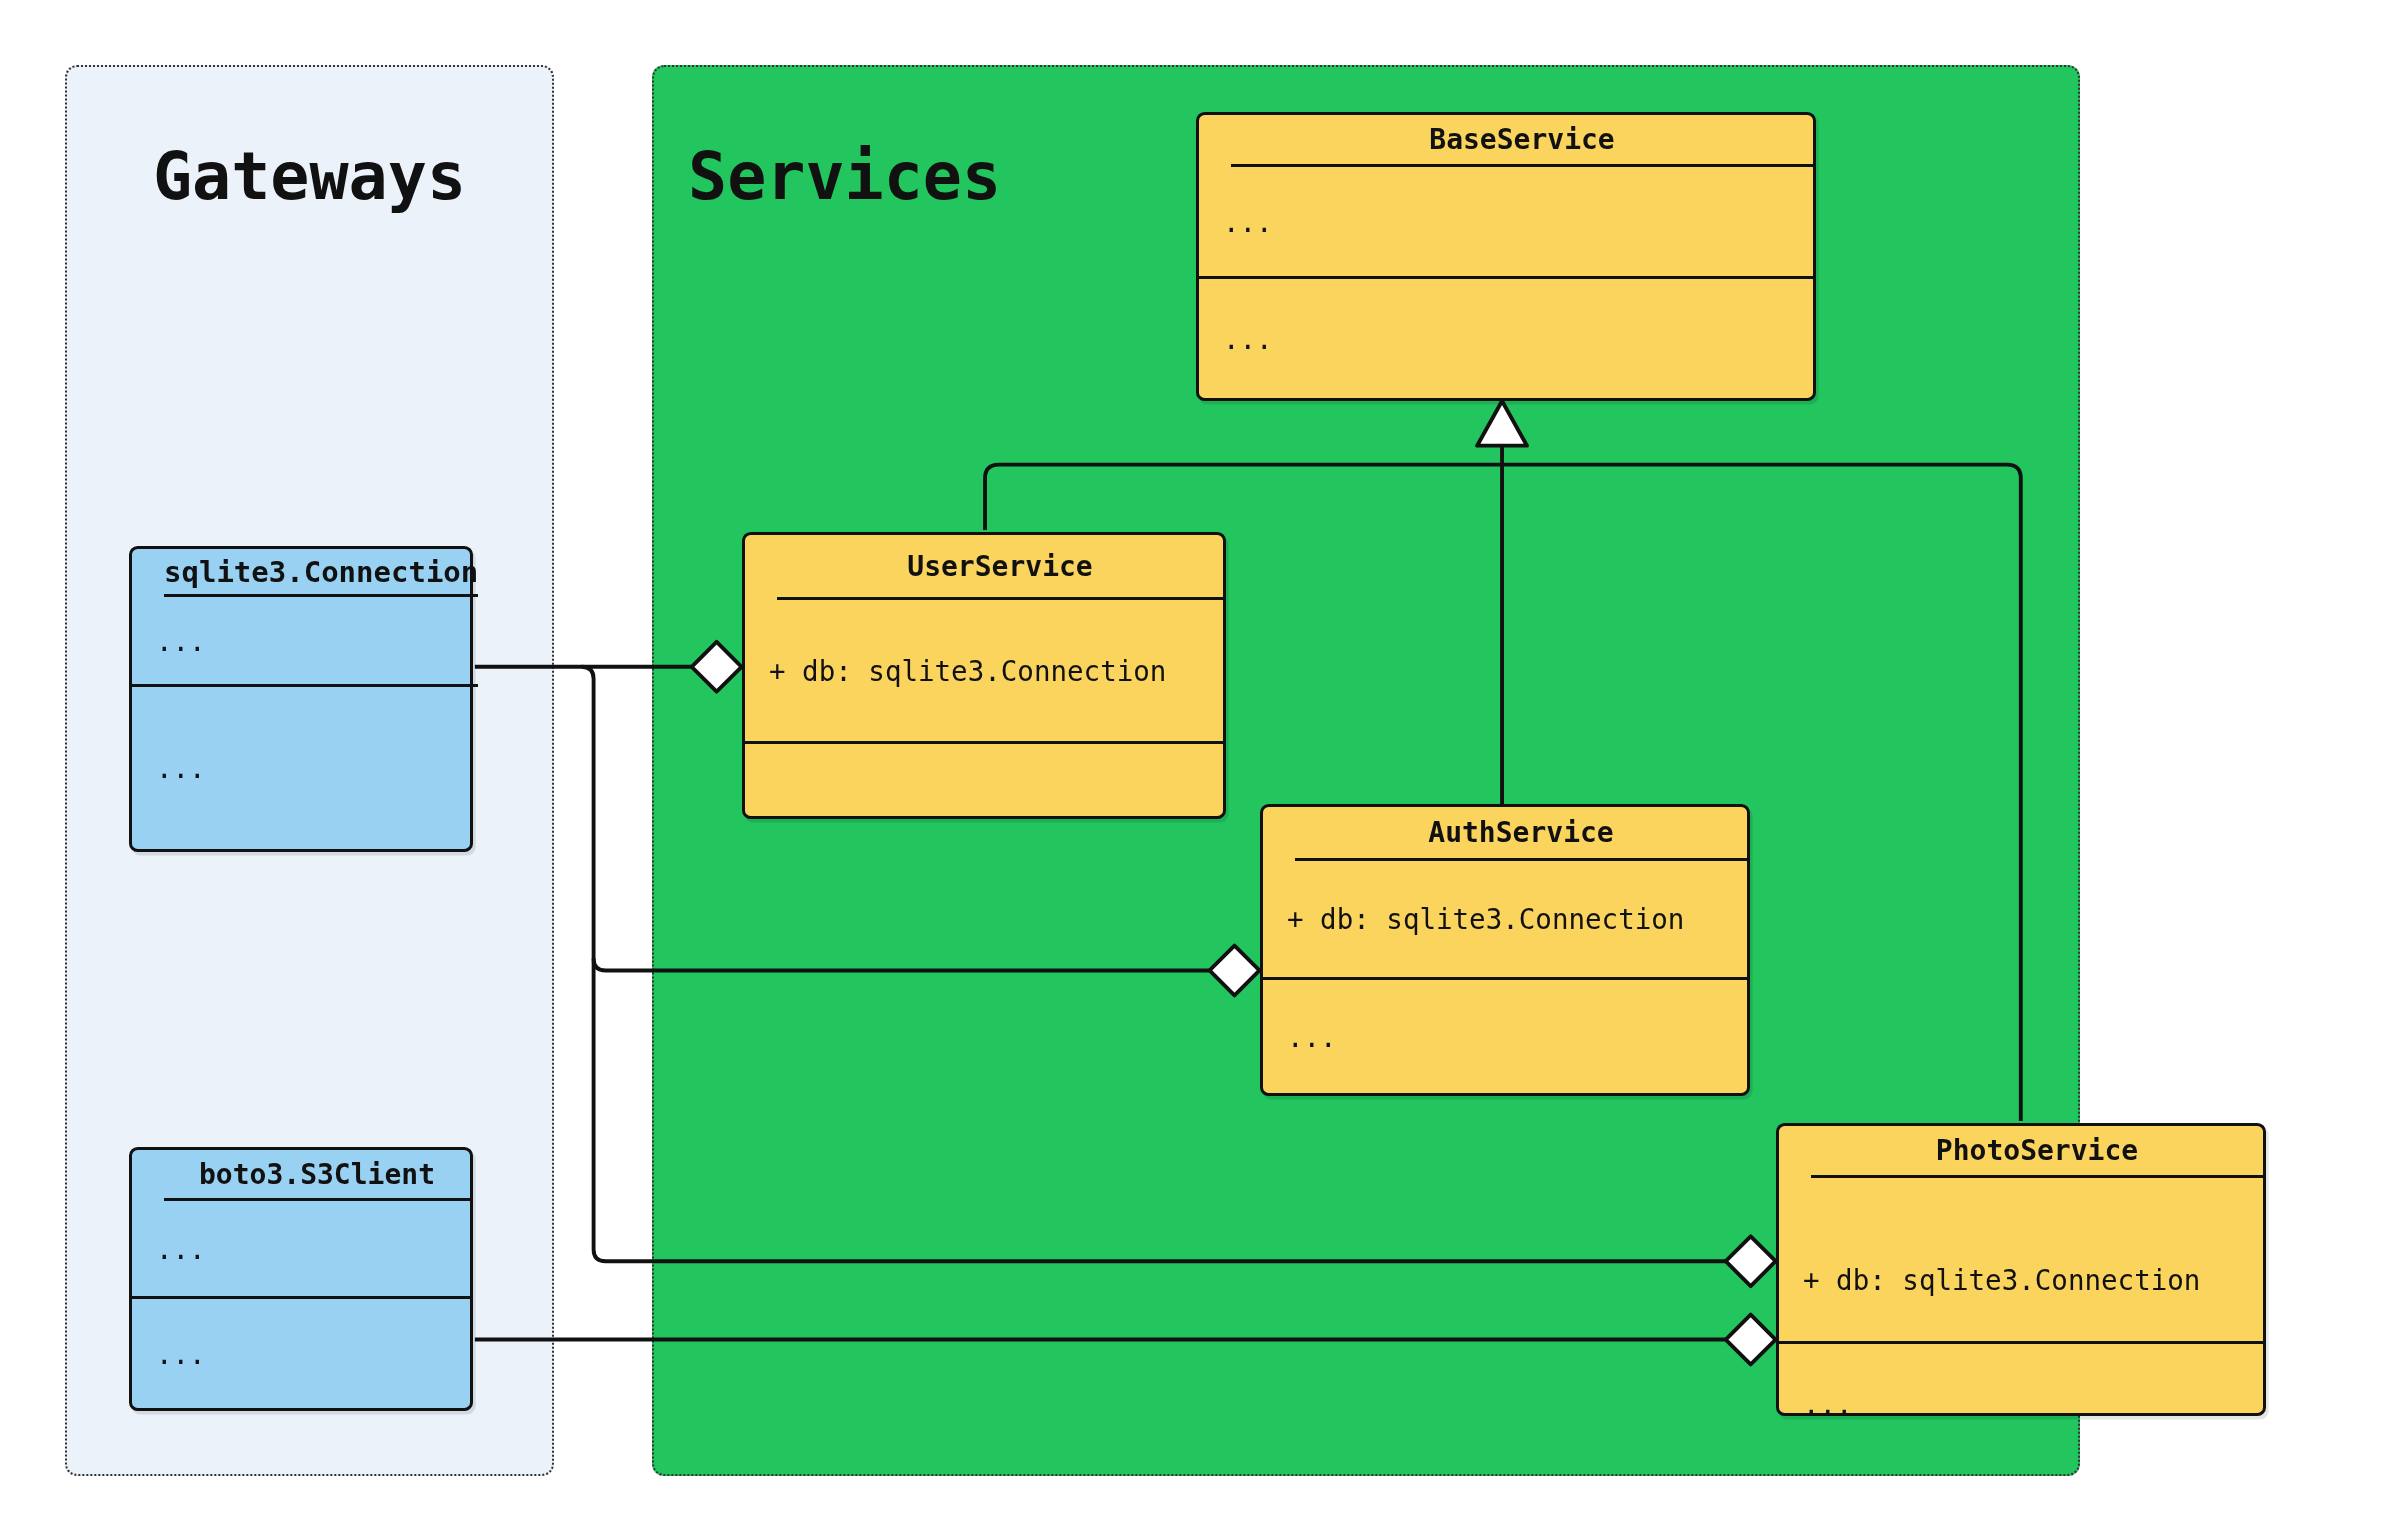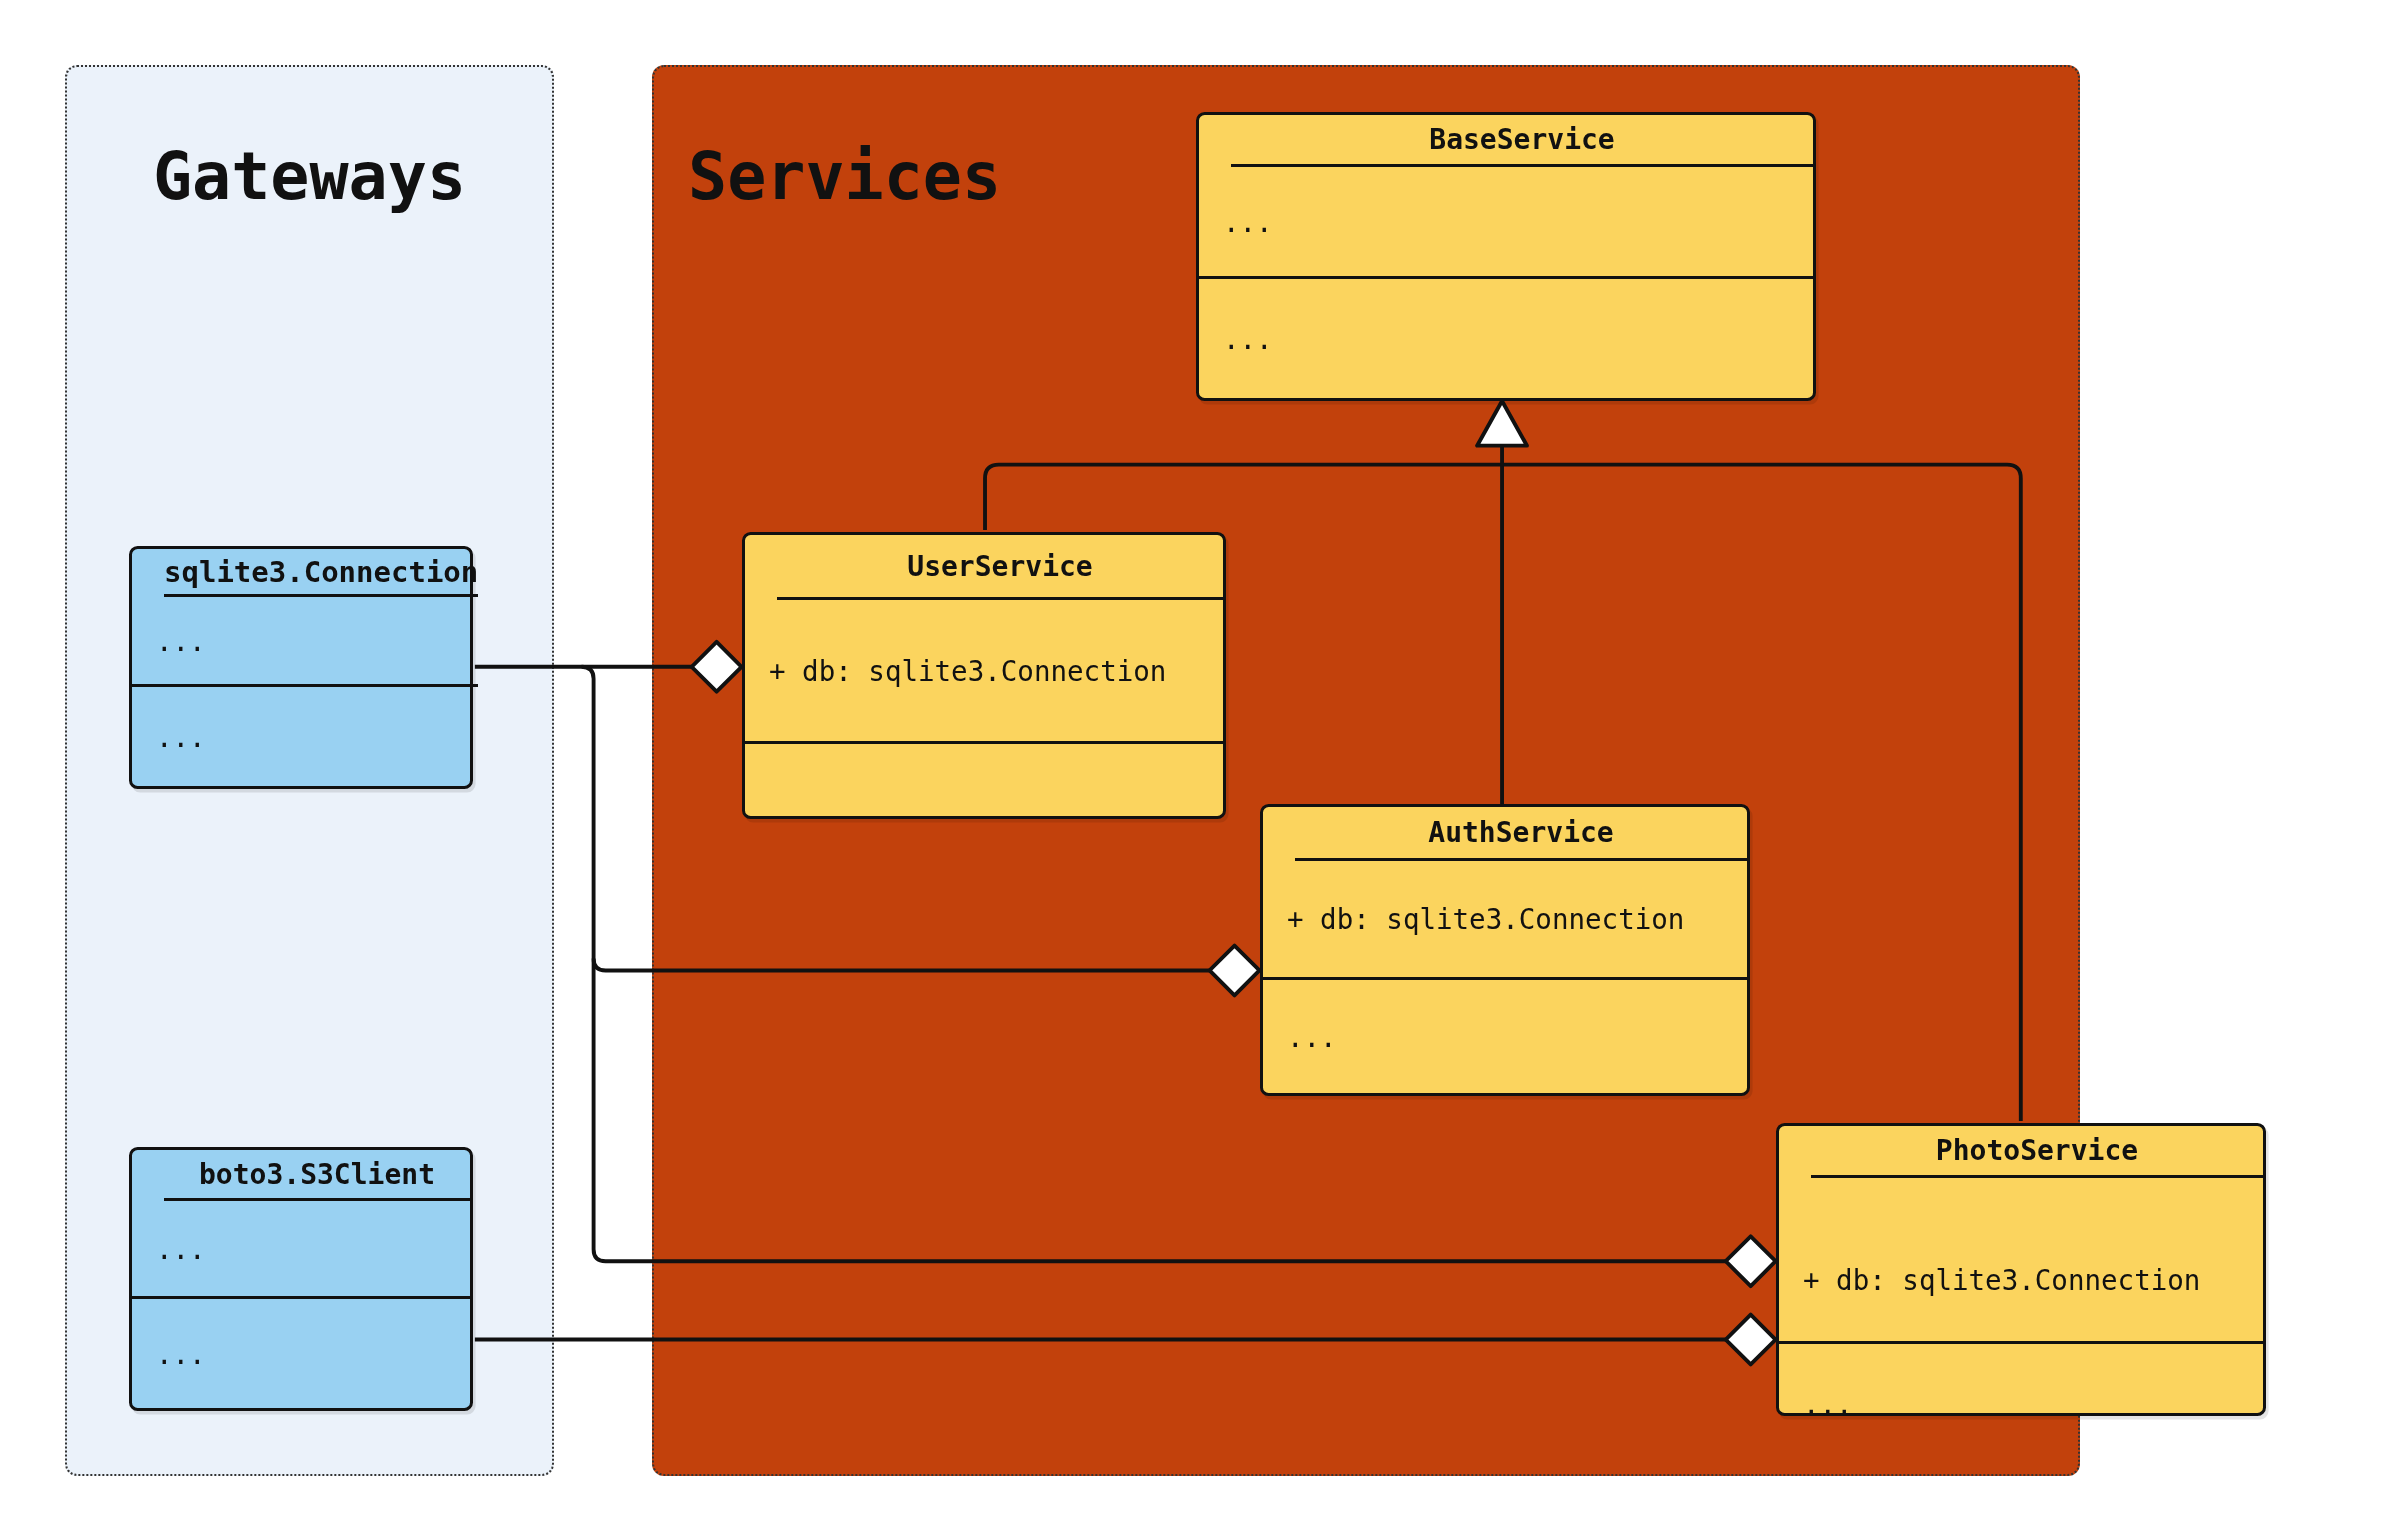--- a/index.html
+++ b/index.html
@@ -12,21 +12,21 @@
     overflow:hidden;
   }
   
   .panel{
     position:absolute;
     border:2.6px dotted #333;
     border-radius:12px;
     box-sizing:border-box;
   }
   .panel.gateways{left:65px;top:65px;width:489px;height:1411px;background:#EBF2FA;}
-  .panel.services{left:652px;top:65px;width:1428px;height:1411px;background:#c2410c;}
+  .panel.services{left:652px;top:65px;width:1428px;height:1411px;background:#22c55e;}
   .panel-title{
     position:absolute;top:76px;left:0;right:0;
     font-size:65px;font-weight:bold;line-height:1.05;
     letter-spacing:0px;white-space:nowrap;
   }
   .panel.gateways .panel-title{text-align:center;}
   .panel.services .panel-title{text-align:left;padding-left:34px;}
   
   .uml{
     position:absolute;
@@ -45,21 +45,21 @@
   }
   .uml .c-attrs{
     border-bottom:3.4px solid #111;
     display:flex;flex-direction:column;justify-content:center;
     padding-left:24px;font-size:27.5px;line-height:40px;white-space:pre;
   }
   .uml .c-methods{
     display:flex;flex-direction:column;justify-content:center;
     padding-left:24px;font-size:27.5px;line-height:40px;white-space:pre;
   }
-  .box-sqlite {left:129px; top:546px;  width:344px;height:243px;grid-template-rows:48px 90px 1fr;}
+  .box-sqlite {left:129px; top:546px;  width:344px;height:306px;grid-template-rows:48px 90px 1fr;}
   .box-sqlite .c-title{font-size:29px;}
   .box-boto   {left:129px; top:1147px; width:344px;height:264px;grid-template-rows:51px 98px 1fr;}
   .box-base   {left:1196px;top:112px;  width:620px;height:289px;grid-template-rows:52px 112px 1fr;}
   .box-user   {left:742px; top:532px;  width:484px;height:287px;grid-template-rows:65px 144px 1fr;}
   .box-auth   {left:1260px;top:804px;  width:490px;height:292px;grid-template-rows:54px 119px 1fr;}
   .box-photo  {left:1776px;top:1123px; width:490px;height:293px;grid-template-rows:52px 126px 1fr;gap:40px;}
   
   #wires{position:absolute;left:0;top:0;width:2389px;height:1534px;pointer-events:none;}
   #wires path, #wires polygon{stroke:#111;stroke-width:4.5;fill:none;}
   #wires polygon{fill:#ffffff;stroke-linejoin:round;}

